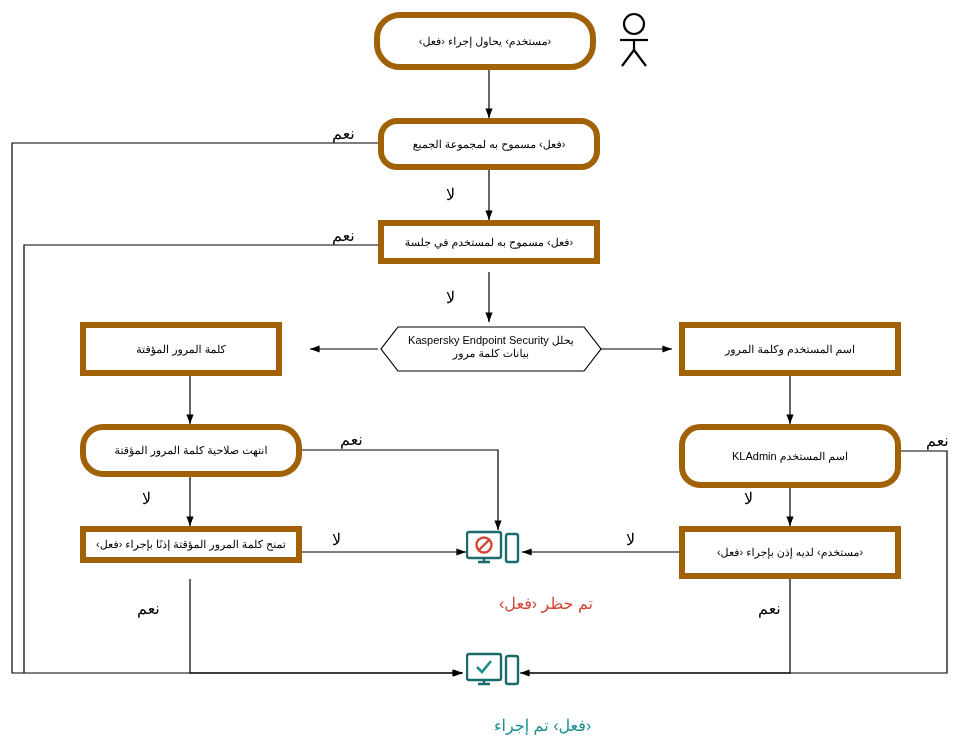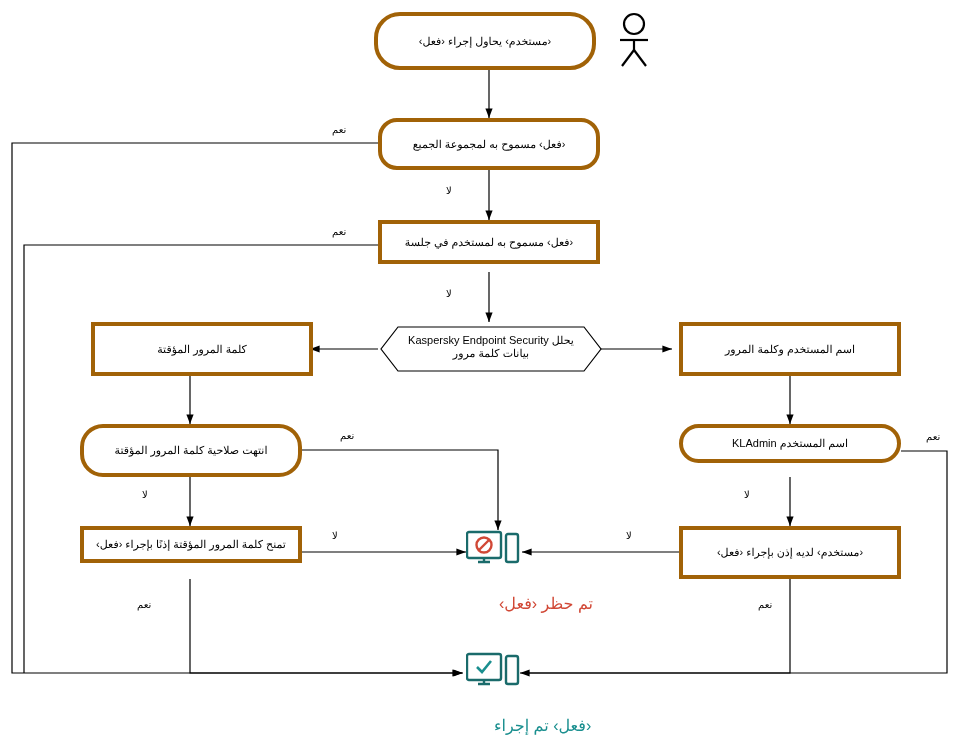--- a/index.html
+++ b/index.html
@@ -13,21 +13,21 @@
   #canvas {
     position: relative;
     width: 974px;
     height: 745px;
     background: #ffffff;
     overflow: hidden;
   }
   .node {
     position: absolute;
     box-sizing: border-box;
-    border: 4px solid #a16207;
+    border: 6px solid #a16207;
     background: #ffffff;
     display: flex;
     align-items: center;
     justify-content: center;
     text-align: center;
     font-size: 11px;
     color: #000000;
     direction: rtl;
     line-height: 1.3;
     padding: 2px 6px;
@@ -54,21 +54,21 @@
     justify-content: center;
     font-size: 11px;
     direction: rtl;
     text-align: center;
     color: #000;
     padding: 0 14px;
     box-sizing: border-box;
   }
   .edgelabel {
     position: absolute;
-    font-size: 10px;
+    font-size: 16px;
     color: #000000;
     direction: rtl;
     white-space: nowrap;
   }
   .caption {
     position: absolute;
     font-size: 16px;
     direction: rtl;
     white-space: nowrap;
     margin-left: 44px;
@@ -161,33 +161,33 @@
     <span>‹فعل› مسموح به لمستخدم في جلسة</span>
   </div>
 
   <div class="hexwrap" style="left:380px; top:326px; width:222px; height:42px;">
     <svg width="222" height="46" viewBox="0 0 222 46">
       <polygon points="18,1 204,1 221,23 204,45 18,45 1,23" fill="#ffffff" stroke="#000000" stroke-width="1.2"></polygon>
     </svg>
     <div class="hexlabel">يحلل Kaspersky Endpoint Security بيانات كلمة مرور</div>
   </div>
 
-  <div class="node" style="left:80px; top:322px; width:222px; height:54px;margin-left:11px;">
+  <div class="node" style="left:80px; top:322px; width:202px; height:54px;">
     <span>كلمة المرور المؤقتة</span>
   </div>
 
   <div class="node" style="left:679px; top:322px; width:222px; height:54px;">
     <span>اسم المستخدم وكلمة المرور</span>
   </div>
 
   <div class="node" style="left:80px; top:424px; width:222px; height:53px;border-radius:23px;">
     <span>انتهت صلاحية كلمة المرور المؤقتة</span>
   </div>
 
-  <div class="node" style="left:679px; top:424px; width:222px; height:39px;border-radius:21px;">
+  <div class="node" style="left:679px; top:424px; width:222px; height:64px;border-radius:21px;">
     <span>اسم المستخدم KLAdmin</span>
   </div>
 
   <div class="node" style="left:80px; top:526px; width:222px; height:37px;">
     <span>تمنح كلمة المرور المؤقتة إذنًا بإجراء ‹فعل›</span>
   </div>
 
   <div class="node" style="left:679px; top:526px; width:222px; height:53px;">
     <span>‹مستخدم› لديه إذن بإجراء ‹فعل›</span>
   </div>

